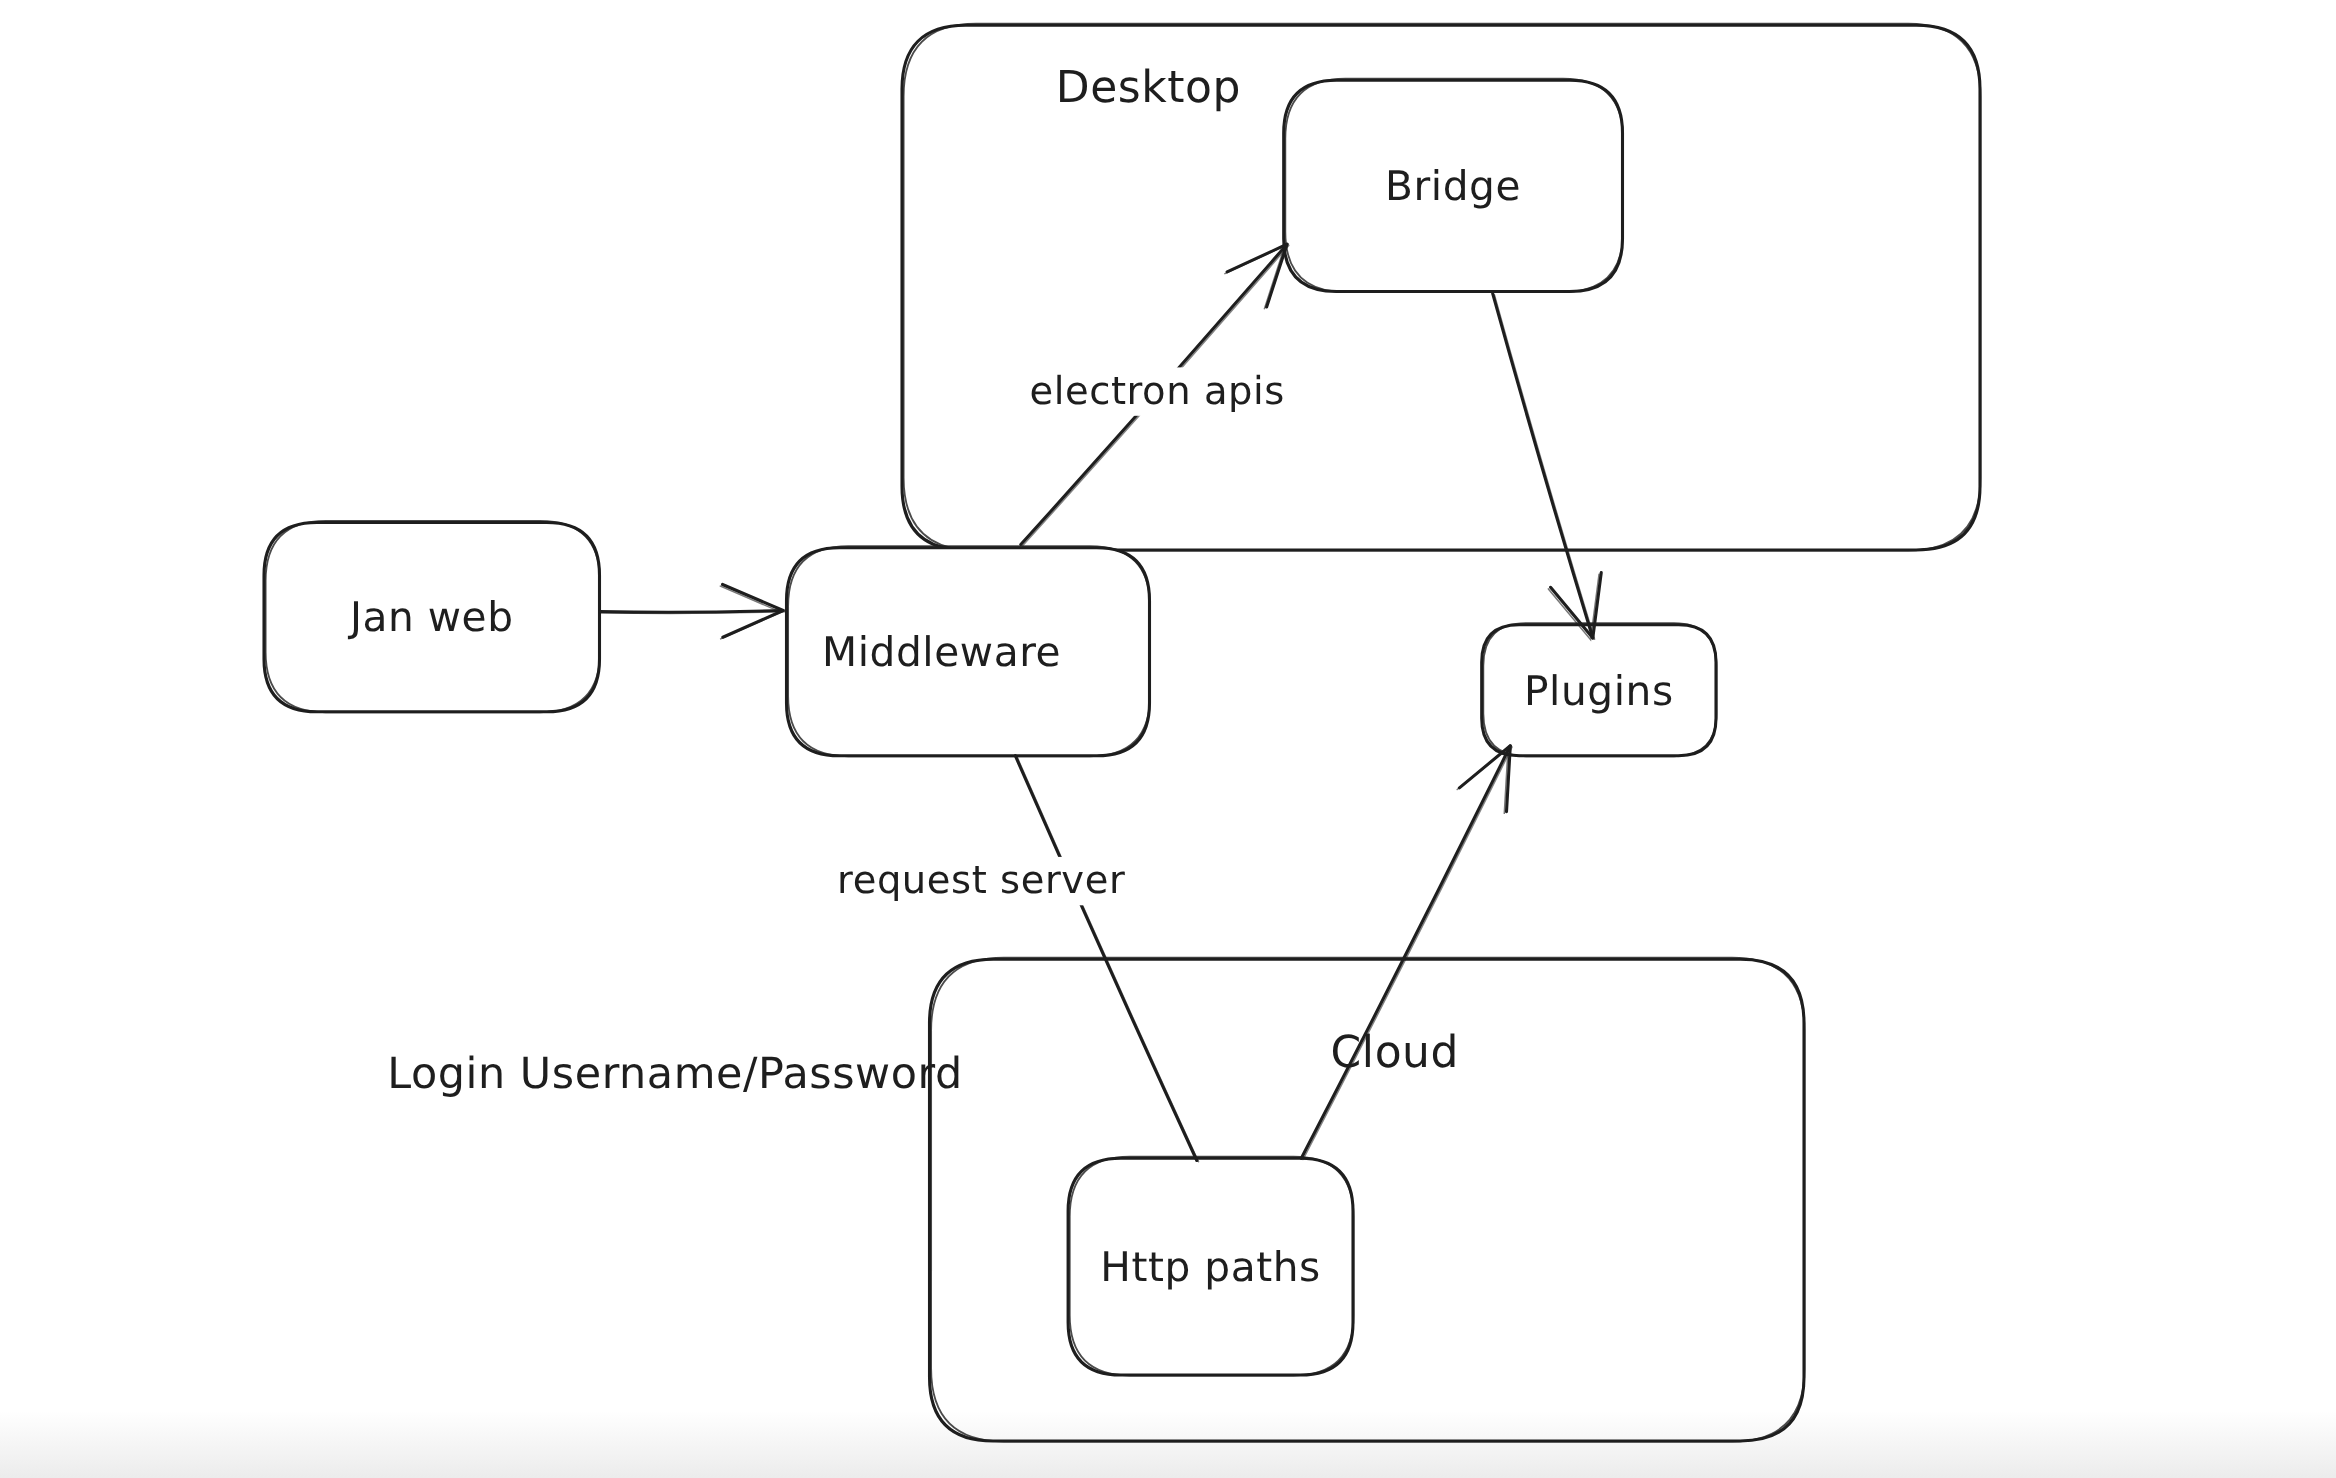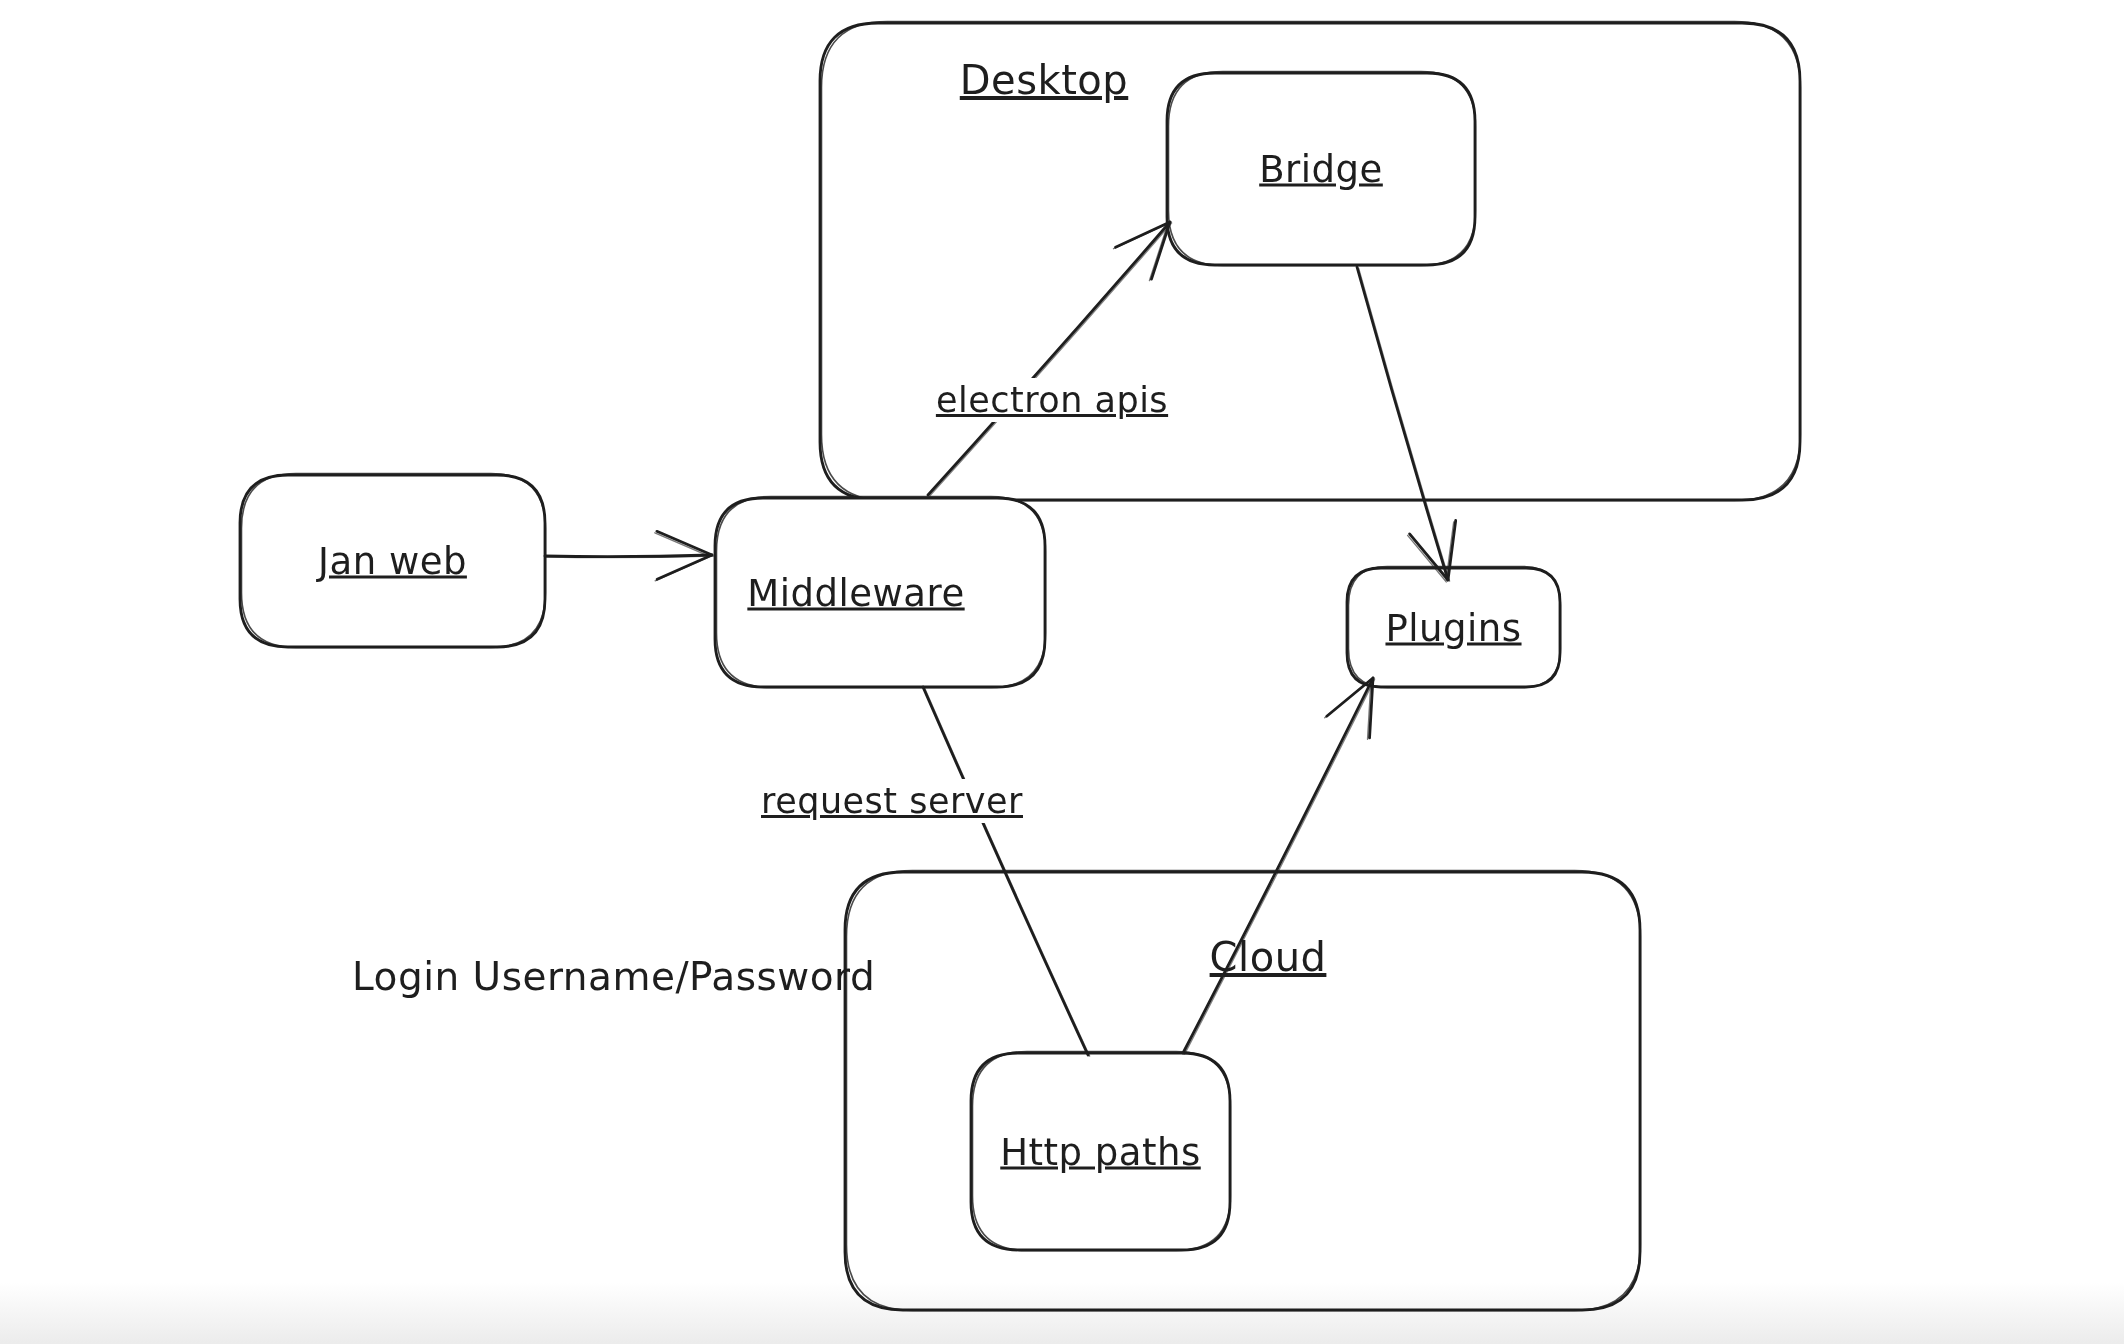--- a/index.html
+++ b/index.html
@@ -11,21 +11,20 @@
     font-family:"DejaVu Sans", sans-serif;
     color:#1e1e1e;
   }
   .stage svg{position:absolute;left:0;top:0;}
   .lbl{
     position:absolute;
     transform:translate(-50%,-50%);
     white-space:nowrap;
     letter-spacing:0.5px;
     color:#1e1e1e;
-    text-decoration:underline;
   }
   .node-lbl{font-size:37px;}
   .container-lbl{font-size:40px;}
   .edge-lbl{font-size:35px;background:#ffffff;padding:2px 12px;}
   .annotation{
     position:absolute;
     font-size:39px;
     line-height:57px;
     white-space:nowrap;
     letter-spacing:0.5px;
@@ -102,21 +101,21 @@
 
   <div class="lbl container-lbl" style="left: 1044px; top: 80px;">Desktop</div>
   <div class="lbl container-lbl" style="left: 1268px; top: 957px;">Cloud</div>
 
   <div class="lbl node-lbl" style="left: 392.5px; top: 561px;">Jan web</div>
   <div class="lbl node-lbl" style="left: 856px; top: 592.5px;">Middleware</div>
   <div class="lbl node-lbl" style="left: 1321px; top: 169px;">Bridge</div>
   <div class="lbl node-lbl" style="left: 1453.5px; top: 627.5px;">Plugins</div>
   <div class="lbl node-lbl" style="left: 1100.5px; top: 1151.5px;">Http paths</div>
 
-  <div class="lbl edge-lbl" style="left: 1052px; top: 356px; margin-top: 44px;">electron apis</div>
+  <div class="lbl edge-lbl" style="left: 1052px; top: 356px;">electron apis</div>
   <div class="lbl edge-lbl" style="left: 892px; top: 801px;">request server</div>
 
   <div class="annotation" style="left: 352px; top: 948px;">
     <div>Login Username/Password</div>
   </div>
 
   <div class="bottom-fade"></div>
 </div>
 
 </body></html>

